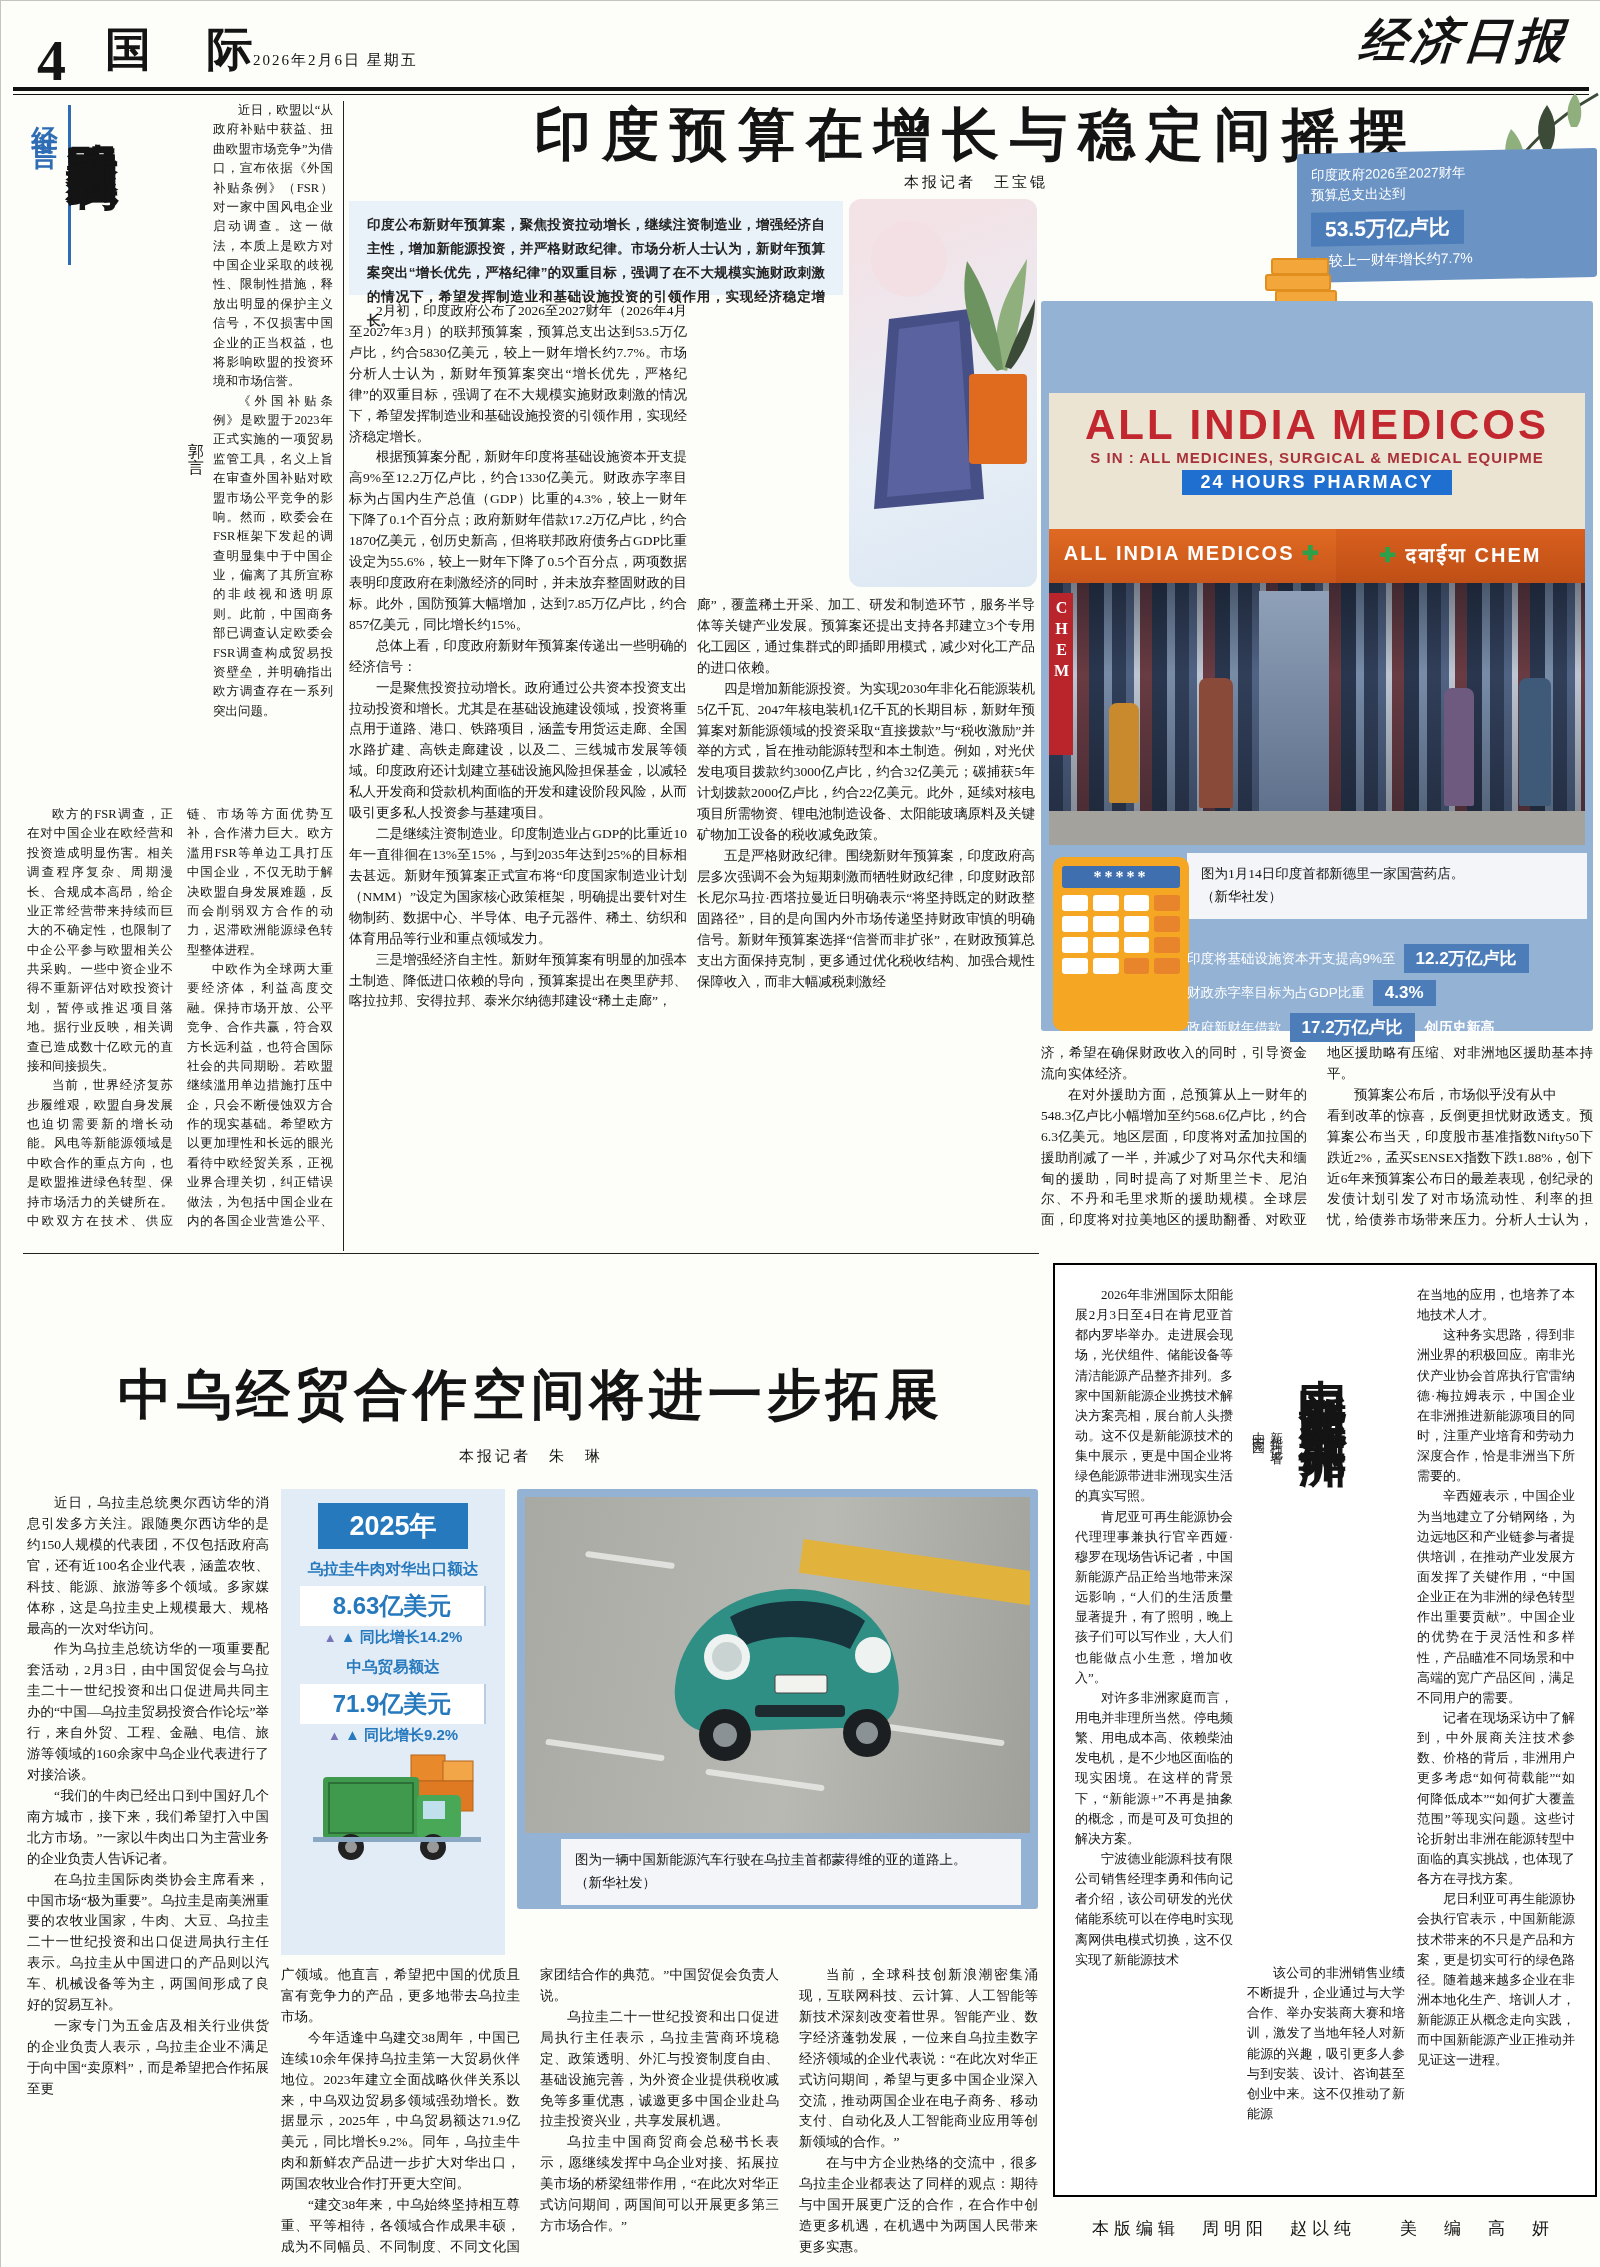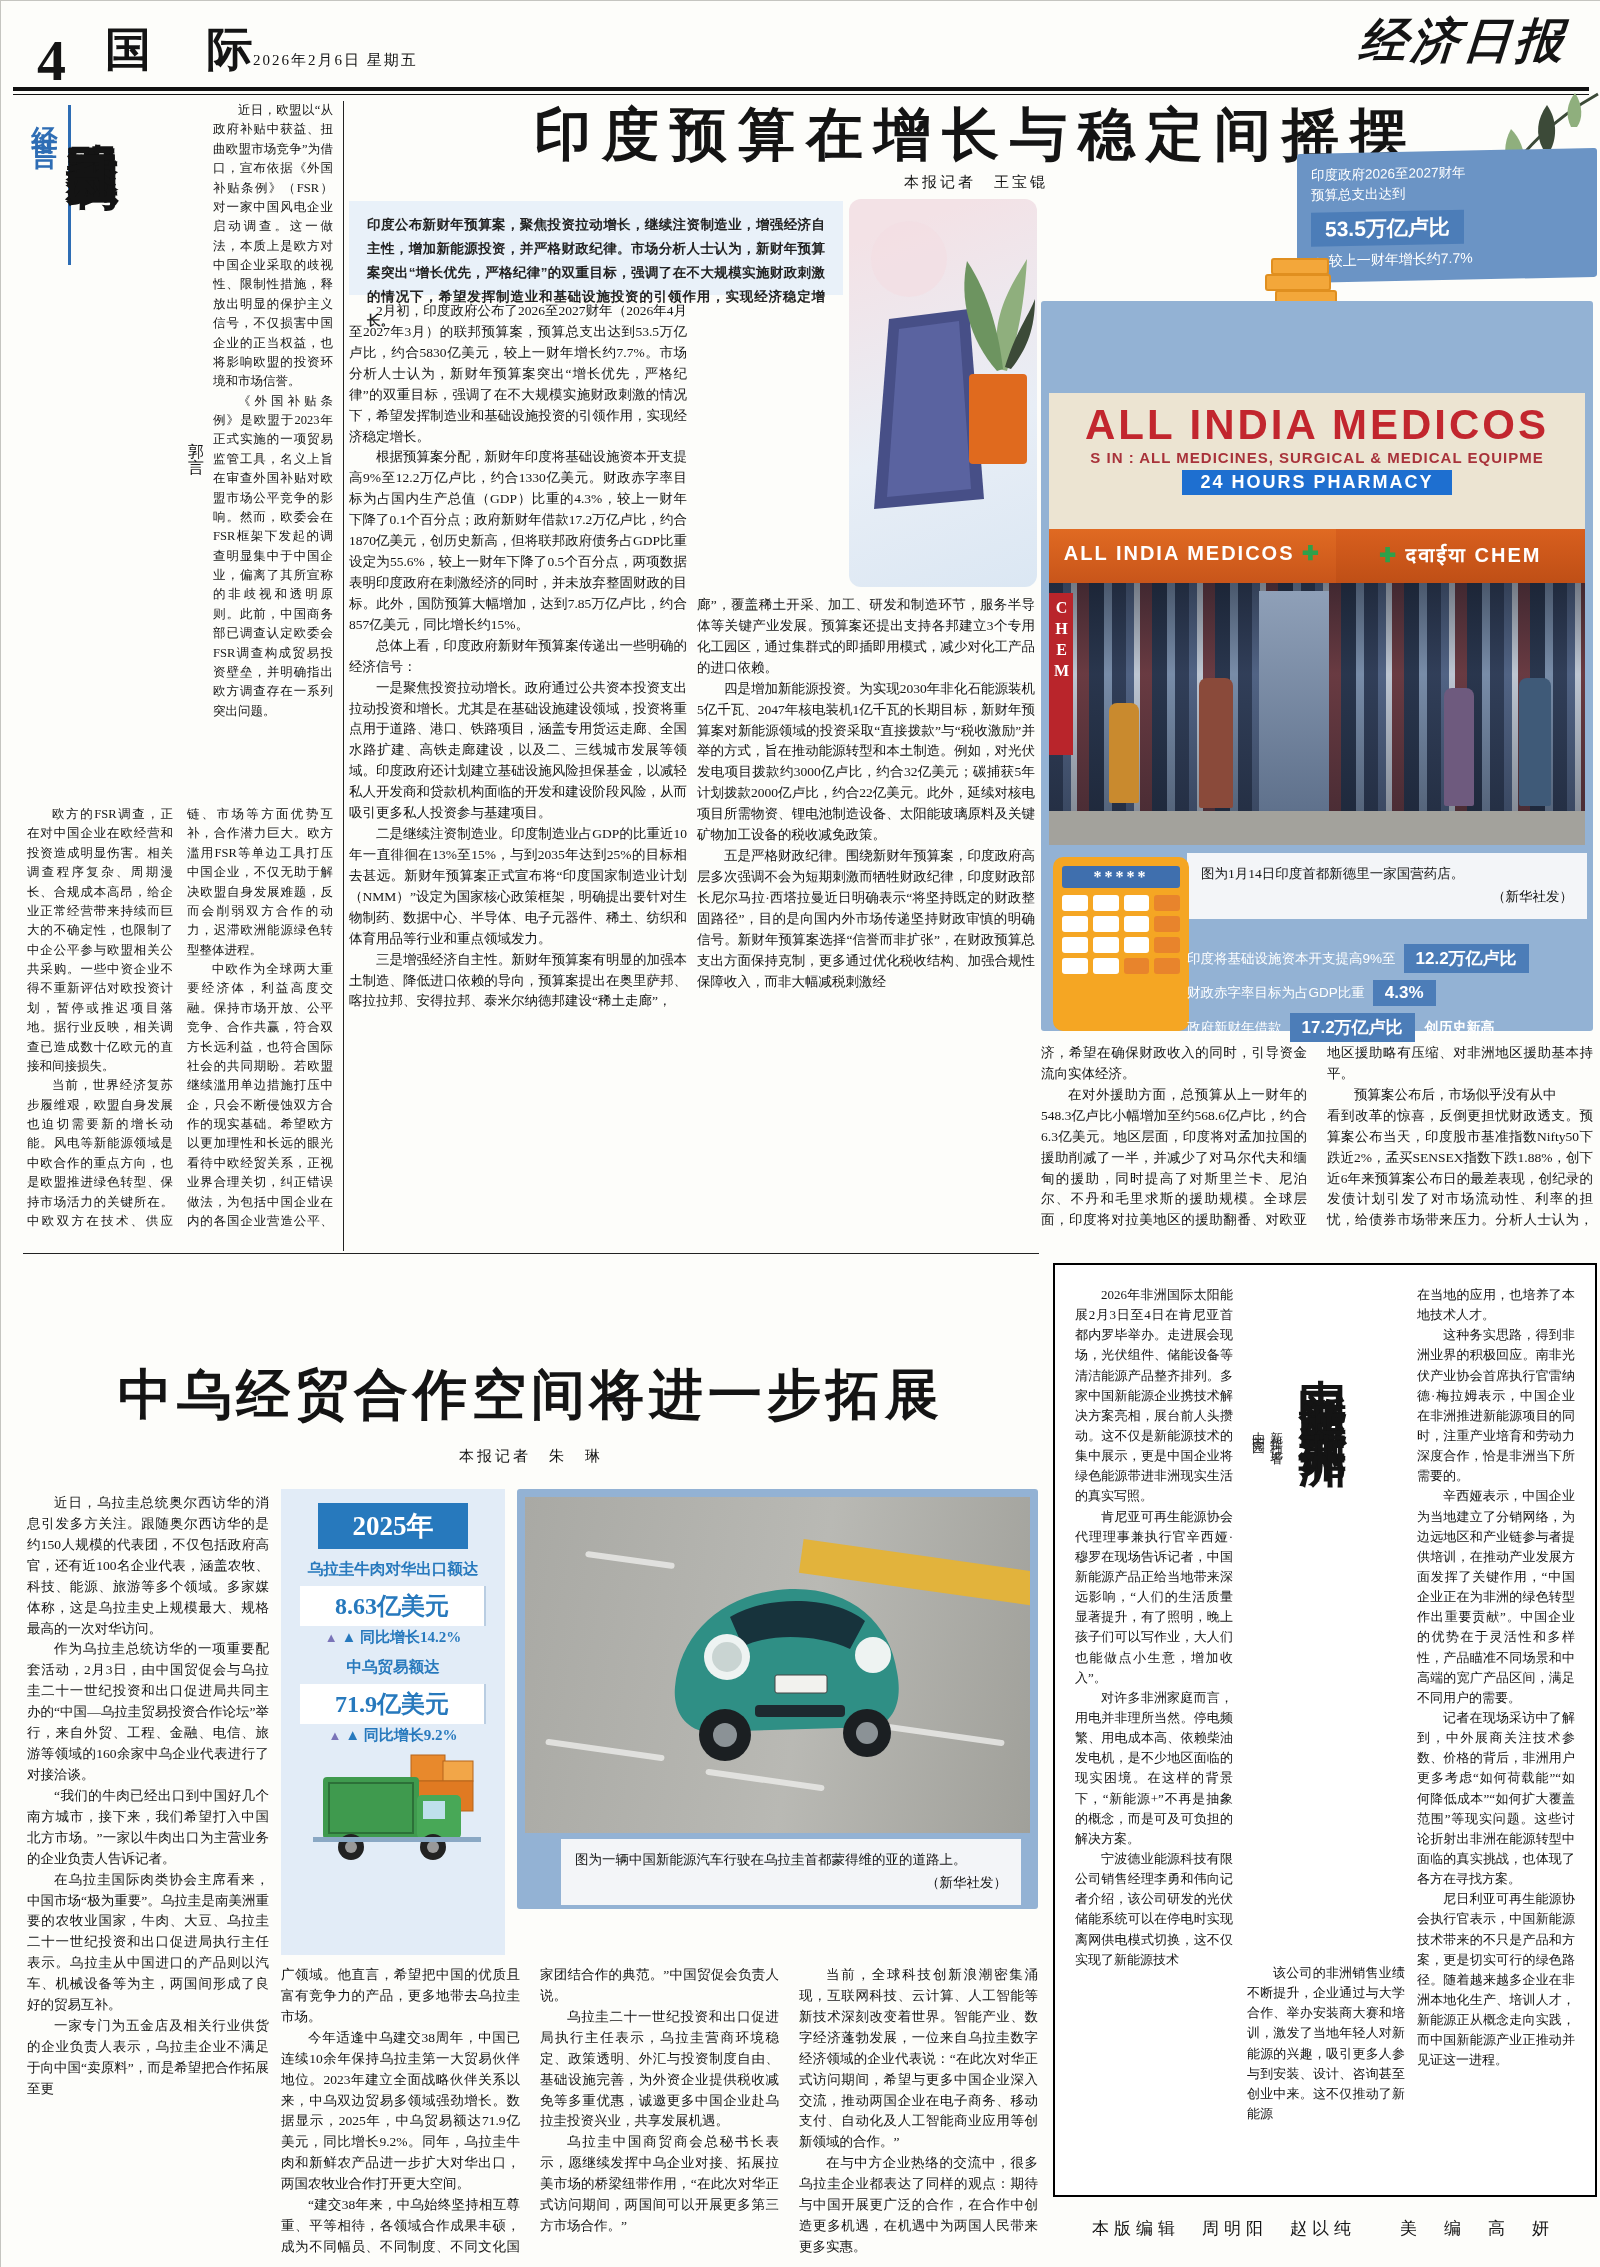--- a/index.html
+++ b/index.html
@@ -47,21 +47,21 @@
   .awning{color:#fff;font-family:"Liberation Sans",sans-serif;font-weight:800;font-size:20px;text-align:center;
           padding-top:12px;letter-spacing:2px;}
   .gcross{color:#2ea04a;font-weight:900;}
   .shelves{background:
      repeating-linear-gradient(90deg,#33415c 0 14px,#55688a 14px 22px,#c7d0dc 22px 28px,#6e3d44 28px 40px,#2b3850 40px 55px,#7e93b0 55px 63px);
      position:relative;}
   .shelves:after{content:"";position:absolute;inset:0;background:linear-gradient(180deg,rgba(10,15,25,.45),rgba(10,15,25,.05) 40%,rgba(10,15,25,.35));}
   .sidewalk{background:#a3a29c;}
   .person{position:absolute;border-radius:8px 8px 2px 2px;}
   .caption{background:#f3f5f8;font-size:13.5px;line-height:1.7;padding:10px 14px;text-align:left;}
-  .caption .agency{display:block;text-align:right;}
+  .caption .agency{display:block;}
   
   .stats-band{color:#fff;font-family:"Liberation Sans",sans-serif;}
   .stats-row{display:flex;align-items:center;margin:7px 0;}
   .stats-row .lbl{font-size:13.5px;margin-right:8px;white-space:nowrap;}
   .stats-row .val{background:#4c7db8;font-size:17px;font-weight:700;padding:3px 12px;white-space:nowrap;}
   .stats-row .suf{font-size:14px;font-weight:700;margin-left:10px;}
   .calc{background:#f5a623;border-radius:10px;padding:9px;}
   .calc .disp{background:#3f6fae;color:#fff;text-align:center;font-weight:900;font-size:16px;letter-spacing:3px;border-radius:3px;padding:2px 0;}
   .calc .keys{display:grid;grid-template-columns:repeat(4,1fr);gap:5px;margin-top:7px;}
   .calc .keys i{display:block;height:16px;background:#fff;border-radius:3px;}
@@ -244,21 +244,21 @@
   <div class="abs byline" style="left:30px;top:1446px;width:1000px;">本报记者　朱　琳</div>
 
   <div class="abs body-text col-text clip" style="left:26px;top:1492px;width:242px;height:770px;">
     <p>近日，乌拉圭总统奥尔西访华的消息引发多方关注。跟随奥尔西访华的是约150人规模的代表团，不仅包括政府高官，还有近100名企业代表，涵盖农牧、科技、能源、旅游等多个领域。多家媒体称，这是乌拉圭史上规模最大、规格最高的一次对华访问。</p>
     <p>作为乌拉圭总统访华的一项重要配套活动，2月3日，由中国贸促会与乌拉圭二十一世纪投资和出口促进局共同主办的“中国—乌拉圭贸易投资合作论坛”举行，来自外贸、工程、金融、电信、旅游等领域的160余家中乌企业代表进行了对接洽谈。</p>
     <p>“我们的牛肉已经出口到中国好几个南方城市，接下来，我们希望打入中国北方市场。”一家以牛肉出口为主营业务的企业负责人告诉记者。</p>
     <p>在乌拉圭国际肉类协会主席看来，中国市场“极为重要”。乌拉圭是南美洲重要的农牧业国家，牛肉、大豆、乌拉圭二十一世纪投资和出口促进局执行主任表示。乌拉圭从中国进口的产品则以汽车、机械设备等为主，两国间形成了良好的贸易互补。</p>
     <p>一家专门为五金店及相关行业供货的企业负责人表示，乌拉圭企业不满足于向中国“卖原料”，而是希望把合作拓展至更</p>
   </div>
 
-  <div class="abs info-card" style="left:280px;top:1488px;width:224px;height:466px;font-family:Liberation Serif, serif;">
+  <div class="abs info-card" style="left:280px;top:1488px;width:224px;height:466px;">
     <div class="chip2025">2025年</div>
     <div class="info-lbl">乌拉圭牛肉对华出口额达</div>
     <div class="info-val">8.63亿美元</div>
     <div class="info-gr"><span class="tri">▲</span> <span>▲ 同比增长14.2%</span></div>
     <div class="info-lbl">中乌贸易额达</div>
     <div class="info-val">71.9亿美元</div>
     <div class="info-gr"><span class="tri">▲</span> <span>▲ 同比增长9.2%</span></div>
     <svg width="200" height="120" viewBox="0 0 200 120" style="margin-top:6px;">
       <rect x="118" y="4" width="34" height="26" fill="#e8892c" stroke="#b5641a"></rect>
       <rect x="150" y="10" width="30" height="20" fill="#f2a648" stroke="#b5641a"></rect>

